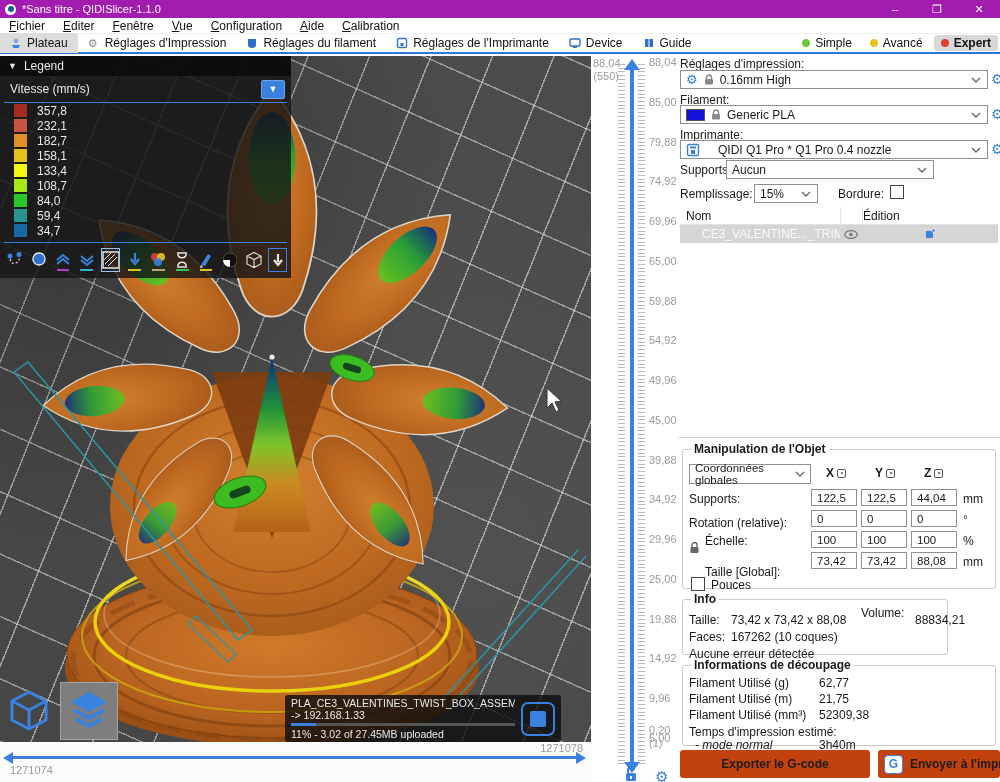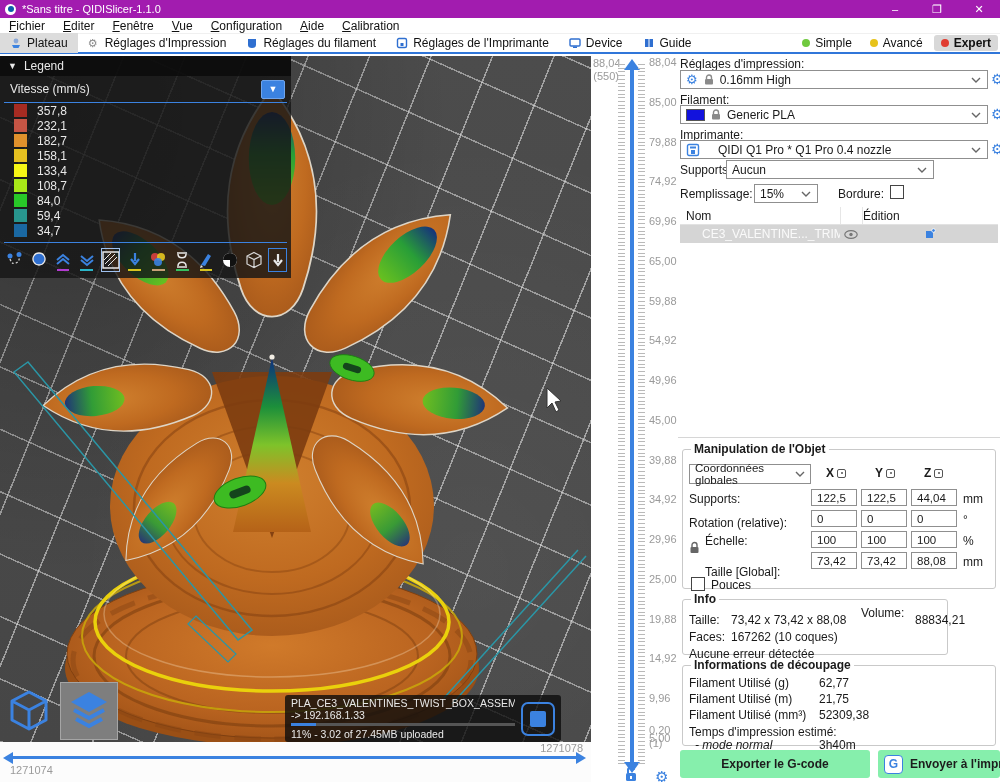--- a/index.html
+++ b/index.html
@@ -124,21 +124,21 @@
   .axis-head { position:absolute; top:10px; font-weight:bold; display:flex; align-items:center; gap:3px; }
   .axis-ico { width:9px; height:9px; border:1px solid #555; border-radius:2px; position:relative; display:inline-block; }
   .axis-ico::after { content:""; position:absolute; left:2.5px; top:2.5px; width:2px; height:2px; background:#555; border-radius:50%; }
   .m-row-label { position:absolute; left:6px; }
   .m-input { position:absolute; width:46px; height:17px; border:1px solid #8f8f8f; font-size:11.5px; display:flex; align-items:center; padding-left:5px; background:#fff; }
   .m-unit { position:absolute; left:280px; }
   .ilabel { position:absolute; font-size:12px; }
   .ival { position:absolute; font-size:12px; }
 
   
-  .action-btn { position:absolute; top:694px; height:28px; background:#86efac; border-radius:3px; display:flex; align-items:center; justify-content:center; font-weight:bold; font-size:12px; color:#1c1c1c; gap:7px; overflow:hidden; }
+  .action-btn { position:absolute; top:694px; height:28px; background:#c2410c; border-radius:3px; display:flex; align-items:center; justify-content:center; font-weight:bold; font-size:12px; color:#1c1c1c; gap:7px; overflow:hidden; }
   #btn-export { left:2px; width:190px; }
   #btn-send { left:200px; width:122px; justify-content:flex-start; padding-left:6px; white-space:nowrap; }
   #gicon { width:19px; height:19px; background:#fff; border:1.5px solid #3b82e0; border-radius:4px; color:#3b82e0; font-weight:bold; font-size:12px; display:flex; align-items:center; justify-content:center; flex:0 0 auto; }
 
   svg { display:block; }
 </style>
 </head>
 <body>
 
 <div id="titlebar">

